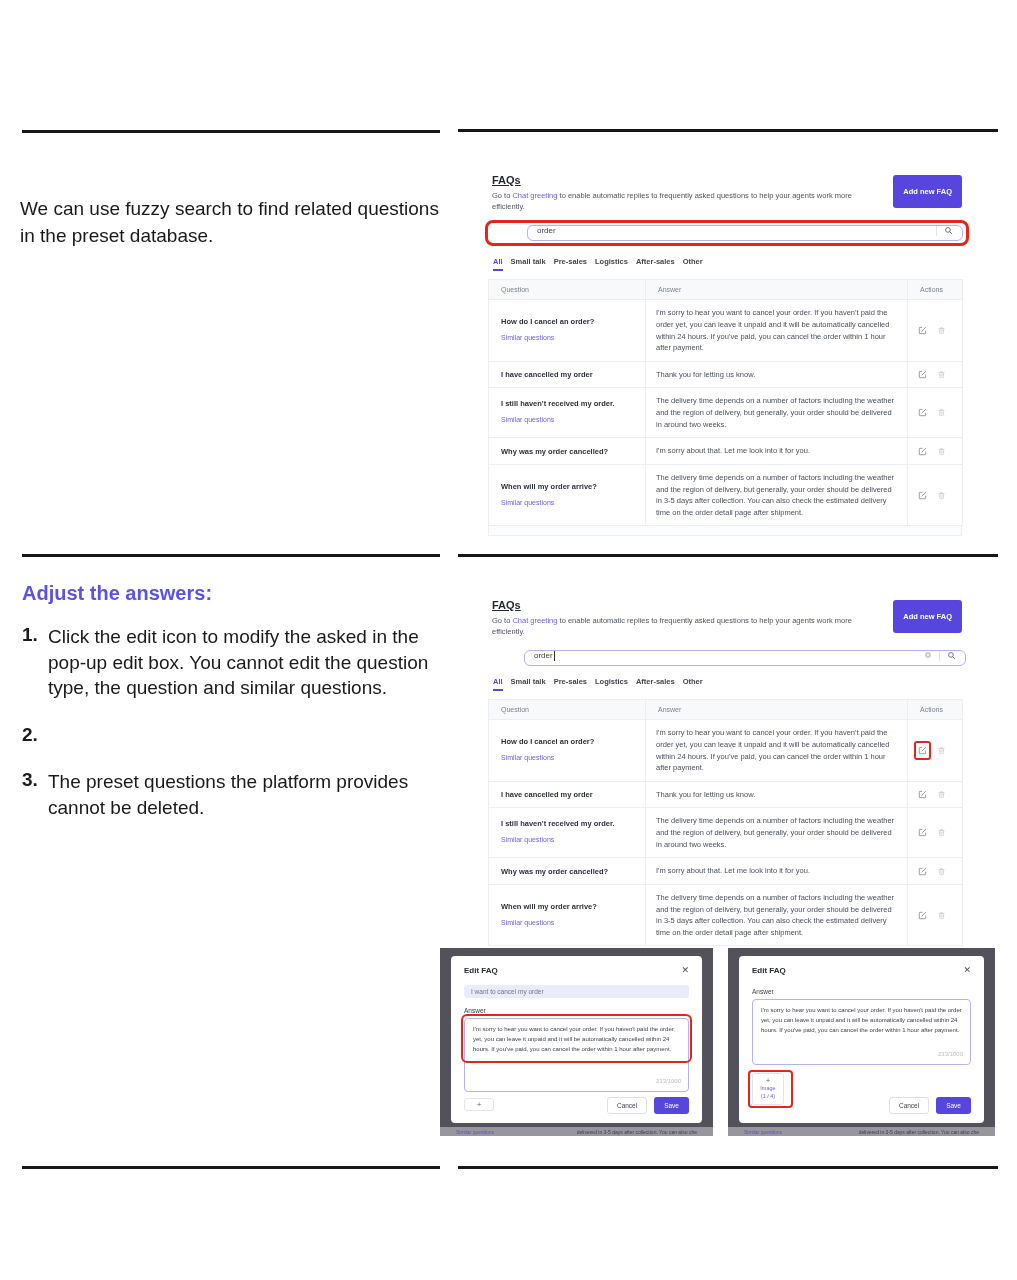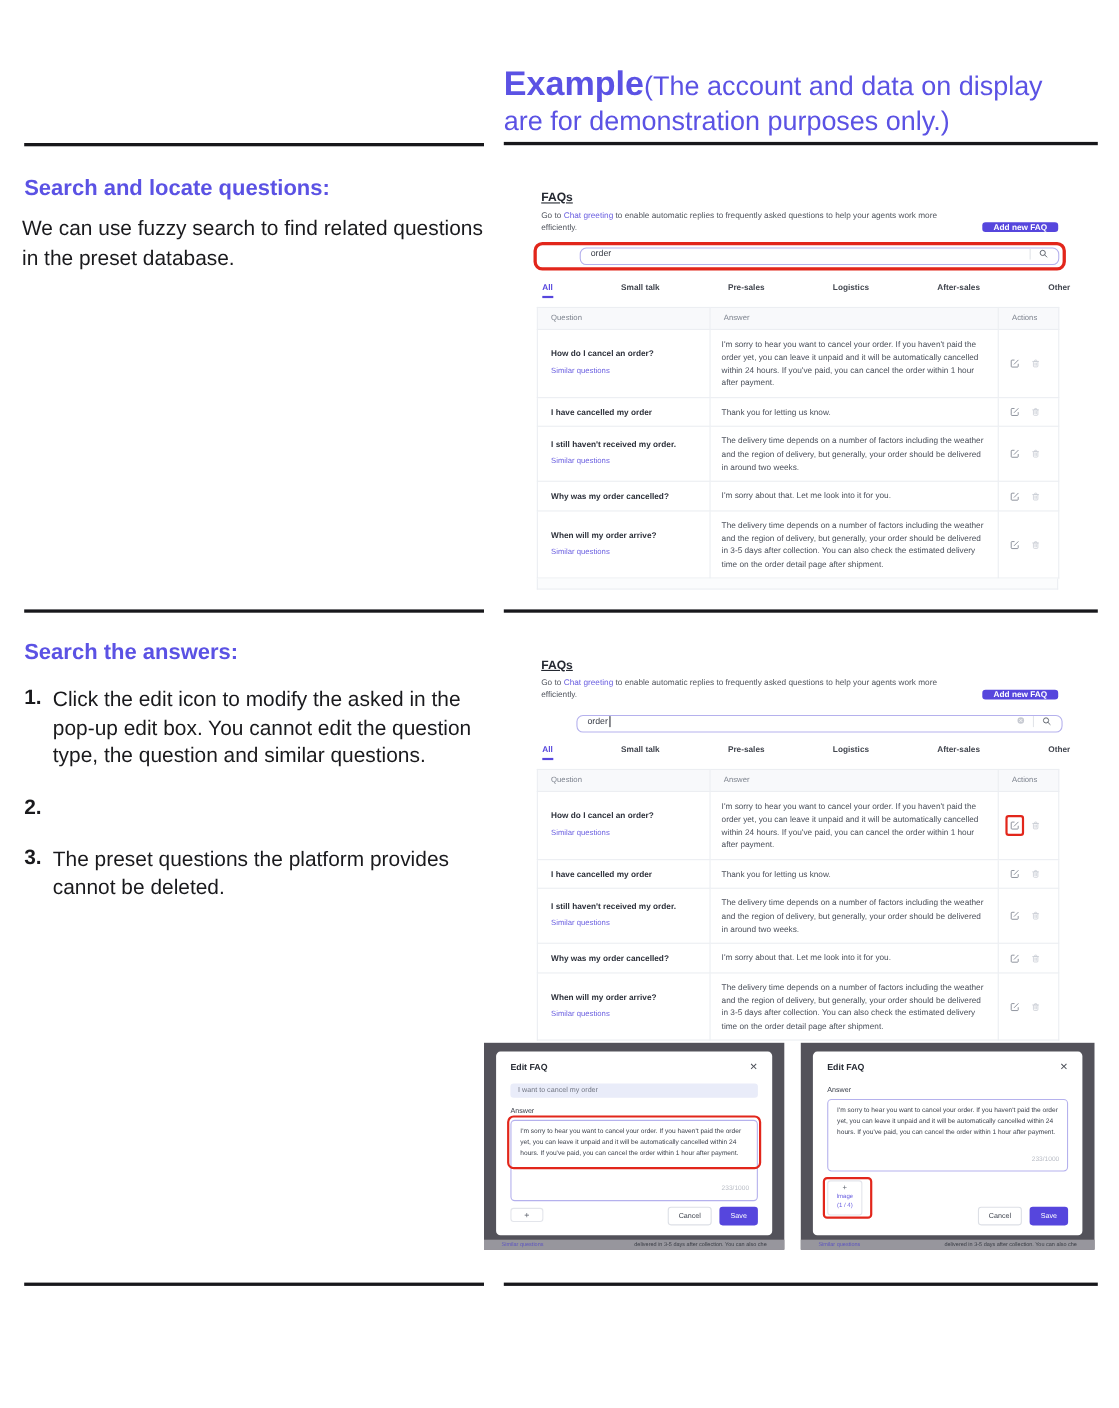--- a/index.html
+++ b/index.html
@@ -22,29 +22,29 @@
   .ex-bold { font-size:31px; font-weight:800; }
 
   
   .panel { background:#fff; width:492px; }
   .ph { position:relative; padding:6px 11px 0; }
   .p-title { font-size:11px; font-weight:700; color:#242831;text-decoration:underline; }
   .p-desc { margin-top:4px; font-size:7.5px; color:#51555e; line-height:1.5; width:392px; }
   .p-desc2 { font-size:7.5px; color:#51555e; line-height:1.6; }
   .lnk { color:#6a5fe0; text-decoration:none; }
   .add-btn { position:absolute; top:7px; right:11px; background:#5646dd; color:#fff;
-    font-size:7.5px; font-weight:700; padding:0 10px; border-radius:3px; cursor:pointer;margin-top:27px; }
+    font-size:7.5px; font-weight:700; padding:12px 10px; border-radius:3px; cursor:pointer; }
   .red-frame { margin:7px 4px 0; border:3px solid #e2261b; border-radius:8px; padding:2px 3px; }
   .sbox-wrap { margin:12px 7px 0; }
   .sbox { height:16px; border:1px solid #b5b1ed; border-radius:6px; background:#fff;
     display:flex; padding:0 9px; font-size:8px; color:#3a3e48;margin-left:36px; }
   .caret { width:1px; height:10px; background:#2c2f37; margin-left:1px; }
   .sp { flex:1; }
   .divv { width:1px; height:10px; background:#e2e4e9; margin:0 7px; }
-  .tabs { display:flex; gap:8px; margin:11px 0 0 12px; font-size:7.5px; color:#42464f; font-weight:600;justify-content:space-between; }
+  .tabs { display:flex; gap:8px; margin:11px 0 0 12px; font-size:7.5px; color:#42464f; font-weight:600; }
   .tab { padding-bottom:5px; cursor:pointer; }
   .tab.active { color:#5646dd; border-bottom:2px solid #5646dd; padding-bottom:3px; }
   .ftable { width:474px; margin:8px 0 0 7px; border-collapse:collapse; table-layout:fixed; }
   .ftable th { background:#f8f9fb; border:1px solid #eceef2; font-size:7px; font-weight:400;
     color:#7d838e; text-align:left; padding:6px 12px; }
   .ftable td { border:1px solid #eceef2; vertical-align:middle; }
   .qc { padding:8px 12px; }
   .q { font-size:7.5px; font-weight:700; color:#2c303a; }
   .sim { display:inline-block; margin-top:4px; font-size:7px; color:#6a5fe0; text-decoration:none; }
   .ac { padding:7px 10px; font-size:7.5px; color:#4b505b; line-height:1.55; }
@@ -90,46 +90,41 @@
   .dim-text { font-size:5px; color:#3a3d45; }
   .isvg { display:block; }
 </style>
 </head>
 <body>
 
 <div id="page">
 
   <div class="abs rule" style="left:22px; top:130px; width:418px;"></div>
 
-  <div class="abs sec-head" style="left:22px; top:160px;">Search and locate questions:</div>
   <div class="abs doc-body" style="left:20px; top:196px; width:432px;">We can use fuzzy search to find related questions in the preset database.</div>
 
   <div class="abs rule" style="left:22px; top:554px; width:418px;"></div>
-  <div class="abs sec-head" style="left:22px; top:582px;">Search the answers:</div>
+  <div class="abs sec-head" style="left:22px; top:582px;">Adjust the answers:</div>
 
   <div class="abs" style="left:22px; top:624px; width:428px;">
     <div class="step">
       <span class="step-num">1.</span>
       <span class="step-text">Click the edit icon to modify the asked in the pop-up edit box. You cannot edit the question type, the question and similar questions.</span>
     </div>
     <div class="step">
       <span class="step-num">2.</span>
     </div>
     <div class="step">
       <span class="step-num">3.</span>
       <span class="step-text">The preset questions the platform provides cannot be deleted.</span>
     </div>
   </div>
 
   <div class="abs rule" style="left:22px; top:1166px; width:418px;"></div>
 
-  <div class="abs ex-title">
-    <span class="ex-bold">Example</span><span>(The account and data on display</span><br>
-    <span>are for demonstration purposes only.)</span>
-  </div>
   <div class="abs rule" style="left:458px; top:129px; width:540px;"></div>
   <div class="abs rule" style="left:458px; top:554px; width:540px;"></div>
   <div class="abs rule" style="left:458px; top:1166px; width:540px;"></div>
 
   <div class="abs panel" style="left:481px; top:168px; height:366px;">
     <div class="ph">
       <div class="p-title">FAQs</div>
       <div class="p-desc"><span>Go to </span><a class="lnk">Chat greeting</a><span> to enable automatic replies to frequently asked questions to help your agents work more</span></div>
       <div class="p-desc2">efficiently.</div>
       <div class="add-btn">Add new FAQ</div>

